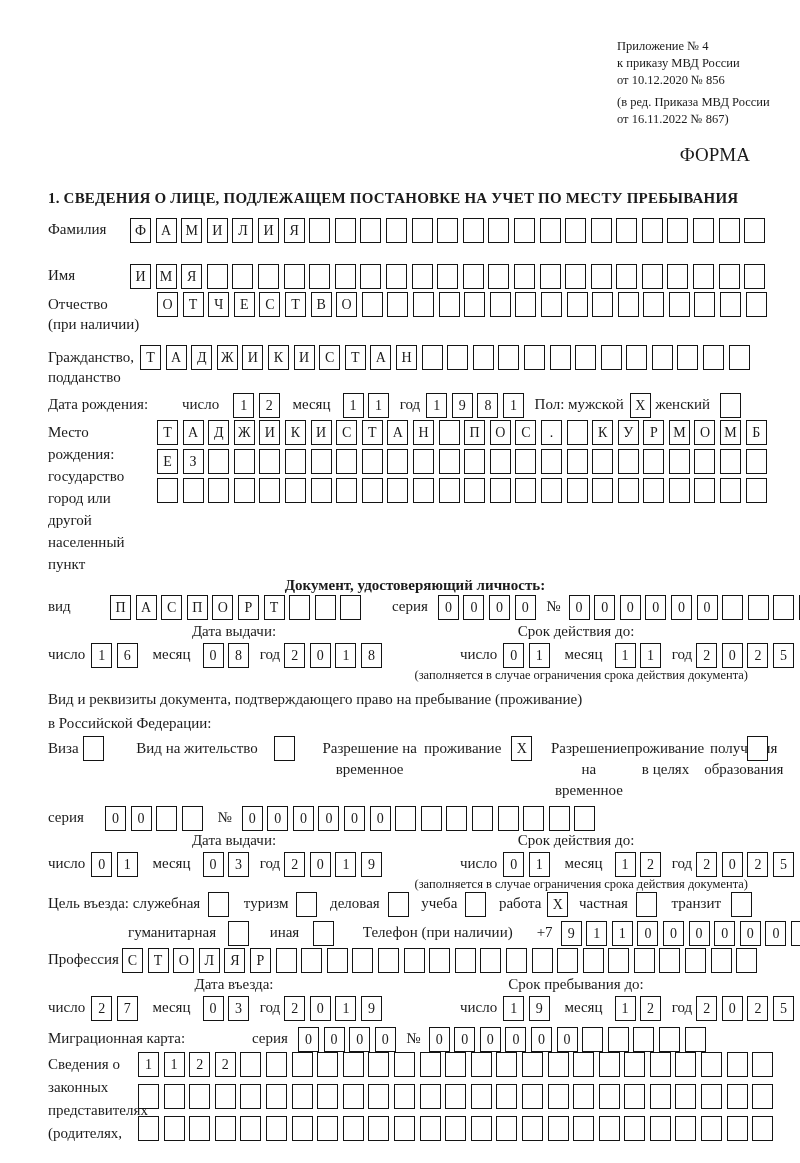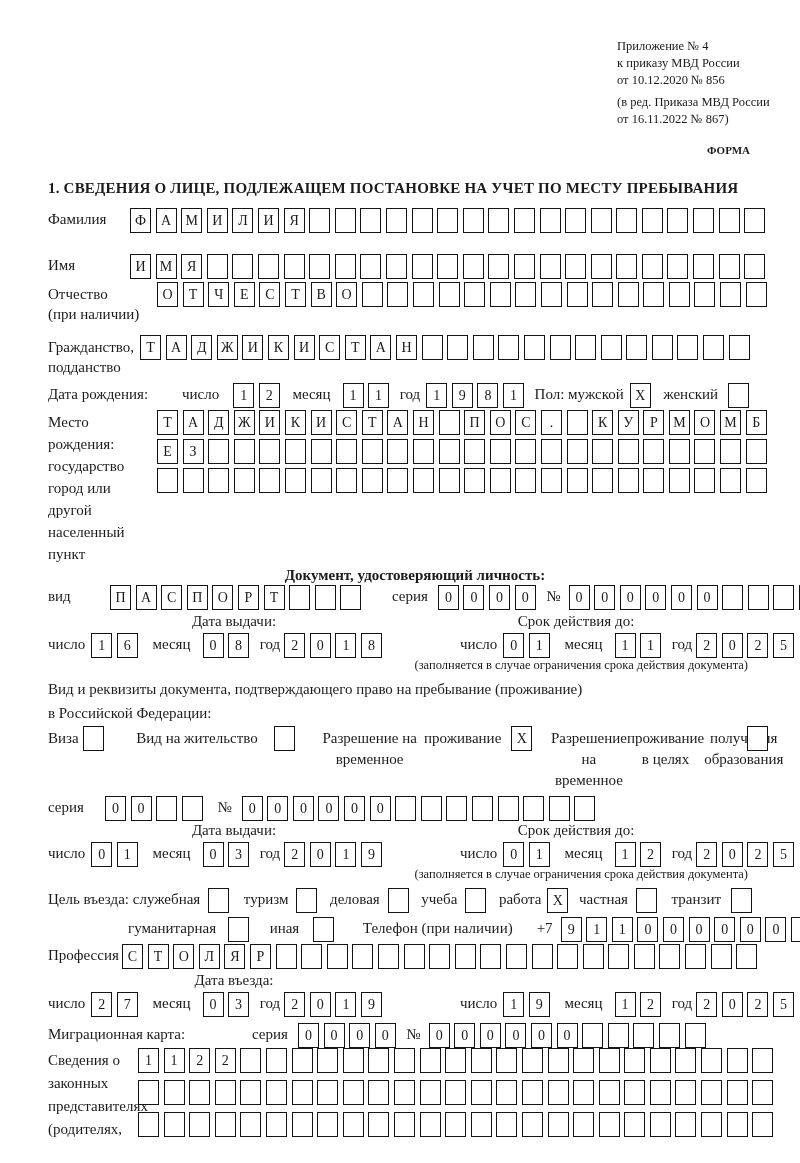--- a/index.html
+++ b/index.html
@@ -3,21 +3,21 @@
 <meta charset="utf-8">
 <style>
   html,body{margin:0;padding:0;background:#fff;}
   body{width:800px;height:1163px;overflow:hidden;color:#1b1b1b;
        font-family:"Liberation Serif","DejaVu Serif",serif;font-size:15px;}
   .page{position:relative;width:800px;height:1163px;box-sizing:border-box;
         padding:38px 18px 0 48px;}
   
   .appendix{margin-left:569px;font-size:12.5px;line-height:17px;}
   .appendix .amend{margin-top:5px;}
-  .forma{margin-top:16px;text-align:right;padding-right:32px;font-weight:bold;font-size:11px;}
+  .forma{margin-top:16px;text-align:right;padding-right:32px;font-weight:normal;font-size:19px;}
   .title{margin-top:18px;text-align:center;font-weight:bold;font-size:15.5px;line-height:23px;}
   .tline{display:inline-block;width:54px;border-bottom:2px solid #333;margin-left:10px;height:2px;}
   .sec1{margin-top:24px;font-weight:bold;font-size:15px;letter-spacing:.2px;}
   
   .frow{display:flex;align-items:flex-start;}
   .lab{flex:none;padding-top:3px;}
   .lab2{line-height:20px;padding-top:2px;}
   .w82{width:82px;}.w109{width:109px;}.w92{width:92px;}.w62{width:62px;}
   .w74{width:74px;}.w90{width:90px;}.w160{width:160px;}
   .grid{display:flex;flex:none;}
@@ -201,21 +201,21 @@
     <span class="grid">
         <span class="cell">1</span>
         <span class="cell">9</span>
         <span class="cell">8</span>
         <span class="cell">1</span>
       </span>
     <span class="dlab" style="margin-left:6px;margin-right:6px">Пол: мужской</span>
     <span class="grid">
         <span class="cell">X</span>
       </span>
-    <span class="dlab" style="margin-left:8px;margin-right:10px">женский</span>
+    <span class="dlab" style="margin-left:0;margin-right:10px">женский</span>
     <span class="grid">
         <span class="cell"></span>
       </span>
   </div>
 
   <div class="frow" style="margin-top:2px">
     <span class="lab w109" style="line-height:22px;padding-top:1px">
       <span>Место рождения:</span><br>
       <span>государство</span><br>
       <span>город или другой</span><br>
@@ -488,21 +488,21 @@
             <span class="cell">2</span>
             <span class="cell">0</span>
             <span class="cell">2</span>
             <span class="cell">5</span>
           </span>
       </div>
     </div>
     <div class="note">(заполняется в случае ограничения срока действия документа)</div>
   </div>
 
-  <div class="frow" style="margin-top:6px">
+  <div class="frow" style="">
     <span class="lab">Цель въезда: служебная</span>
     <span class="grid" style="margin-left:8px">
         <span class="cell"></span>
       </span>
     <span class="lab" style="margin-left:10px">туризм</span>
     <span class="grid" style="margin-left:8px">
         <span class="cell"></span>
       </span>
     <span class="lab" style="margin-left:8px">деловая</span>
     <span class="grid" style="margin-left:8px">
@@ -578,20 +578,21 @@
         <span class="cell"></span>
         <span class="cell"></span>
         <span class="cell"></span>
         <span class="cell"></span>
       </span>
   </div>
 
   <div style="margin-top:2px">
     <div class="cols">
       <div class="col-l dhead ctr">Дата въезда:</div>
+      <div class="col-r dhead ctr" style="padding-right:50px">Срок пребывания до:</div>
     </div>
     <div class="cols" style="margin-top:2px">
       <div class="col-l dline">
         <span class="dlab" style="margin-right:6px">число</span>
         <span class="grid">
             <span class="cell">2</span>
             <span class="cell">7</span>
           </span>
         <span class="dlab" style="margin-left:10px;margin-right:12px">месяц</span>
         <span class="grid">

